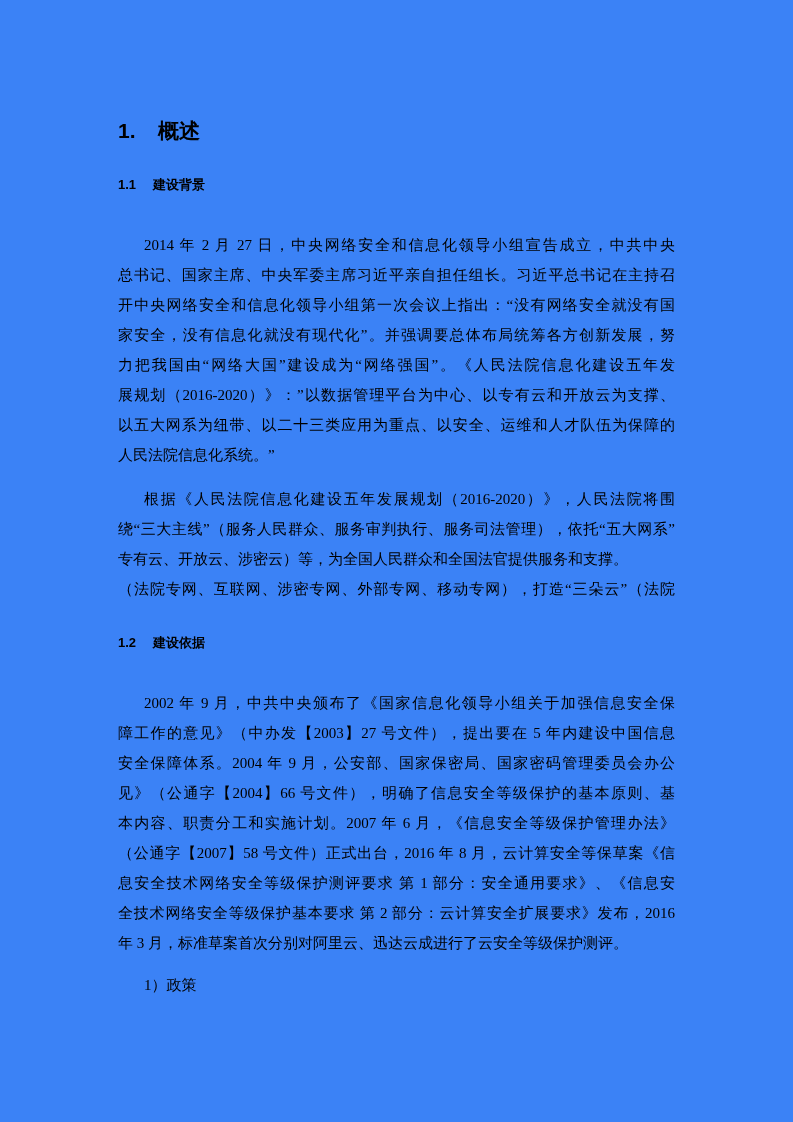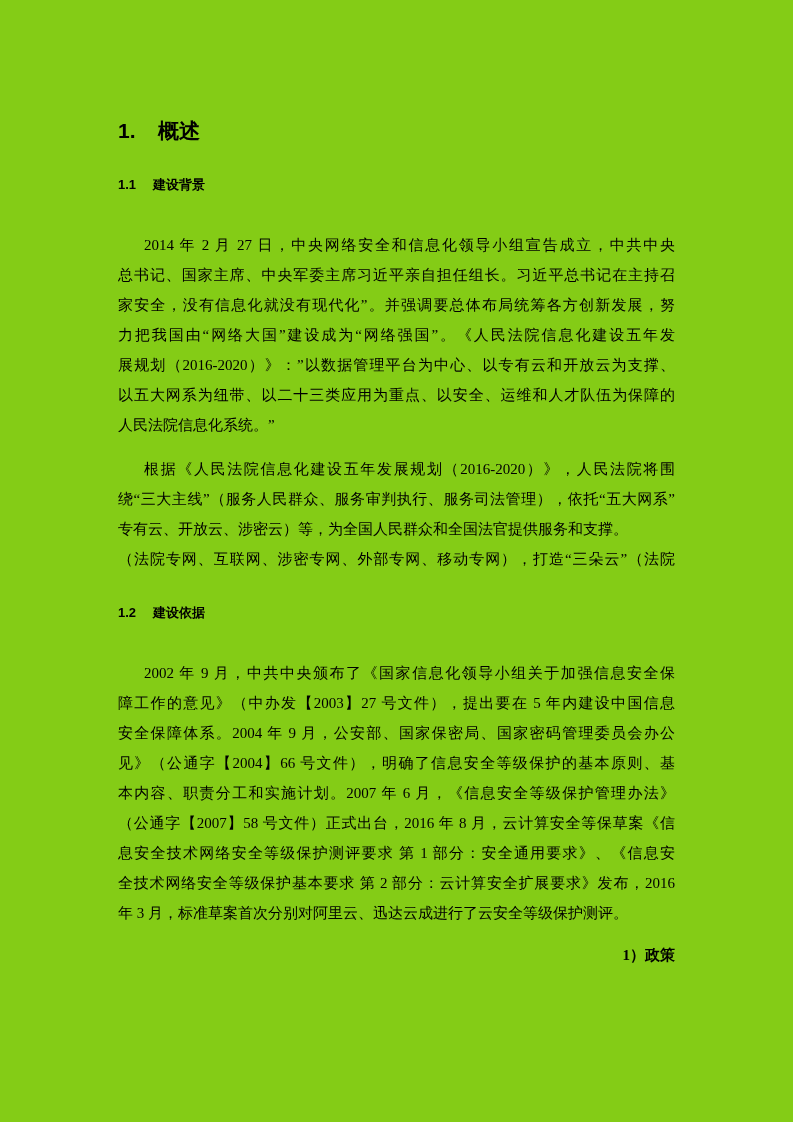--- a/index.html
+++ b/index.html
@@ -1,20 +1,20 @@
 <!DOCTYPE html>
 <html><head>
 <meta charset="utf-8">
 <style>
   html, body { margin: 0; padding: 0; background: #ffffff; }
   .page {
     position: relative;
     width: 793px;
     height: 1122px;
-    background: #84cc16;
+    background: #3b82f6;
     box-sizing: border-box;
     padding: 116px 118px 0 118px;
     overflow: hidden;
     color: #000;
   }
   .doc-h1 {
     font-family: "Liberation Sans", "DejaVu Sans", sans-serif;
     font-weight: bold;
     font-size: 21px;
     line-height: 30px;
@@ -44,43 +44,43 @@
     text-align-last: justify;
     overflow: hidden;
     white-space: normal;
   }
   .line.first { padding-left: 26px; }
   .line.last { text-align-last: left; }
   .policy-item {
     margin-top: 12px;
     padding-left: 26px;
     font-family: "Liberation Serif", "DejaVu Serif", serif;
-    font-weight: bold;
+    font-weight: normal;
     font-size: 15px;
     line-height: 30px;
     color: #000;
-    text-align: right;
   }
 </style>
 </head>
 <body>
 
 <div class="page">
 
   <div class="doc-h1">
     <span class="h-num">1.</span><span>概述</span>
   </div>
 
   <div class="doc-h2">
     <span class="h-num">1.1</span><span>建设背景</span>
   </div>
 
   <div class="para">
     <div class="line first">2014 年 2 月 27 日，中央网络安全和信息化领导小组宣告成立，中共中央</div>
     <div class="line">总书记、国家主席、中央军委主席习近平亲自担任组长。习近平总书记在主持召</div>
+    <div class="line">开中央网络安全和信息化领导小组第一次会议上指出：“没有网络安全就没有国</div>
     <div class="line">家安全，没有信息化就没有现代化”。并强调要总体布局统筹各方创新发展，努</div>
     <div class="line">力把我国由“网络大国”建设成为“网络强国”。《人民法院信息化建设五年发</div>
     <div class="line">展规划（2016-2020）》：”以数据管理平台为中心、以专有云和开放云为支撑、</div>
     <div class="line">以五大网系为纽带、以二十三类应用为重点、以安全、运维和人才队伍为保障的</div>
     <div class="line last">人民法院信息化系统。”</div>
   </div>
 
   <div class="para gap">
     <div class="line first">根据《人民法院信息化建设五年发展规划（2016-2020）》，人民法院将围</div>
     <div class="line">绕“三大主线”（服务人民群众、服务审判执行、服务司法管理），依托“五大网系”</div>

